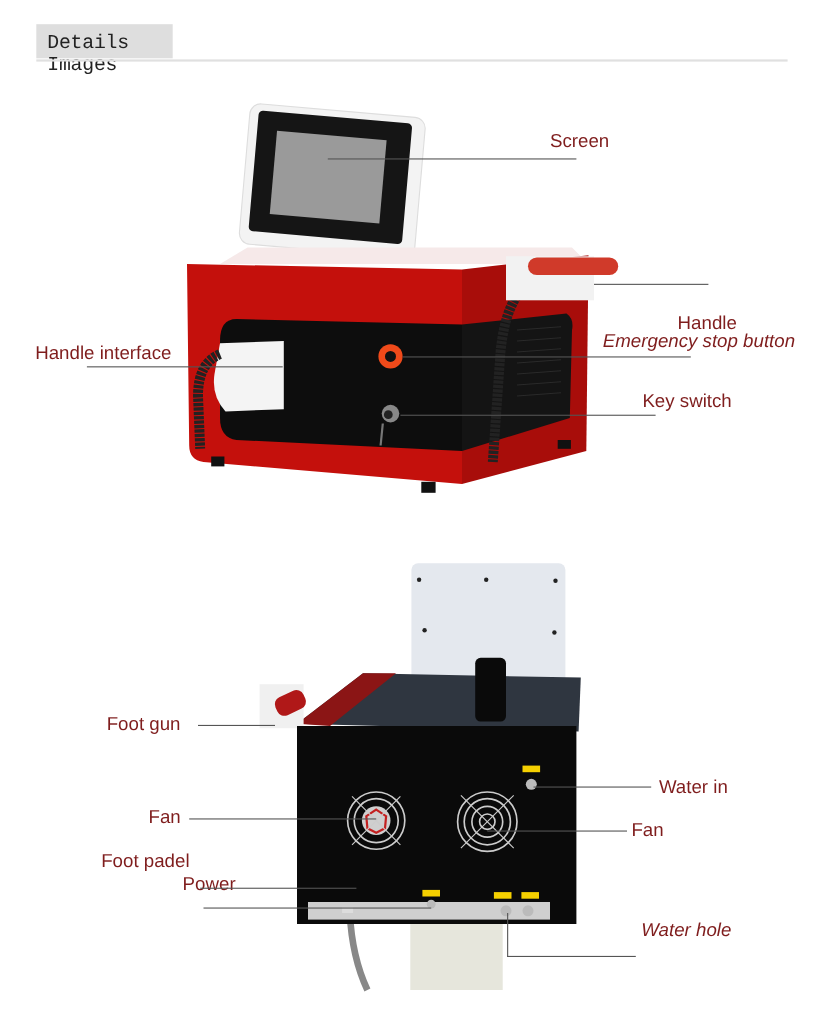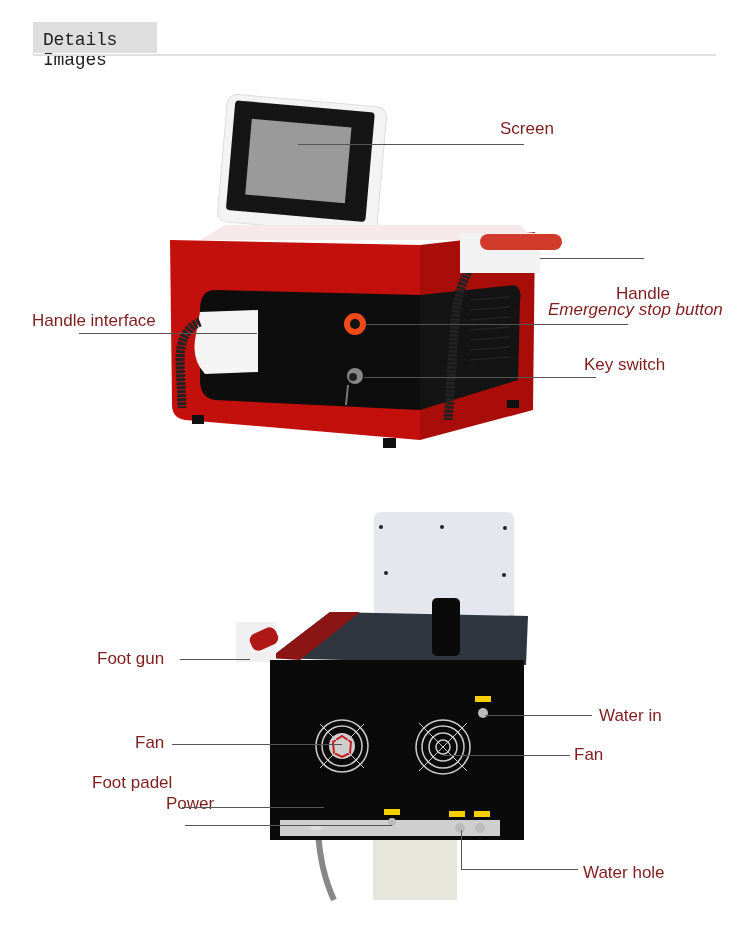--- a/index.html
+++ b/index.html
@@ -149,15 +149,15 @@
 
 <span class="lbl" style="left:92px;top:773px;">Foot padel</span>
 <div class="ln" style="left:185px;top:825px;width:207px;"></div>
 
 <span class="lbl" style="left:599px;top:706px;">Water in</span>
 <div class="ln" style="left:485px;top:715px;width:107px;"></div>
 
 <span class="lbl" style="left:574px;top:745px;">Fan</span>
 <div class="ln" style="left:443px;top:755px;width:127px;"></div>
 
-<span class="lbl" style="left:583px;top:863px;">Water hole</span>
+<span class="lbl" style="left:583px;top:836px;font-style:italic;">Water hole</span>
 <div class="vln" style="left:461px;top:830px;height:40px;"></div>
 <div class="ln" style="left:461px;top:869px;width:117px;"></div>
 
 </body></html>

